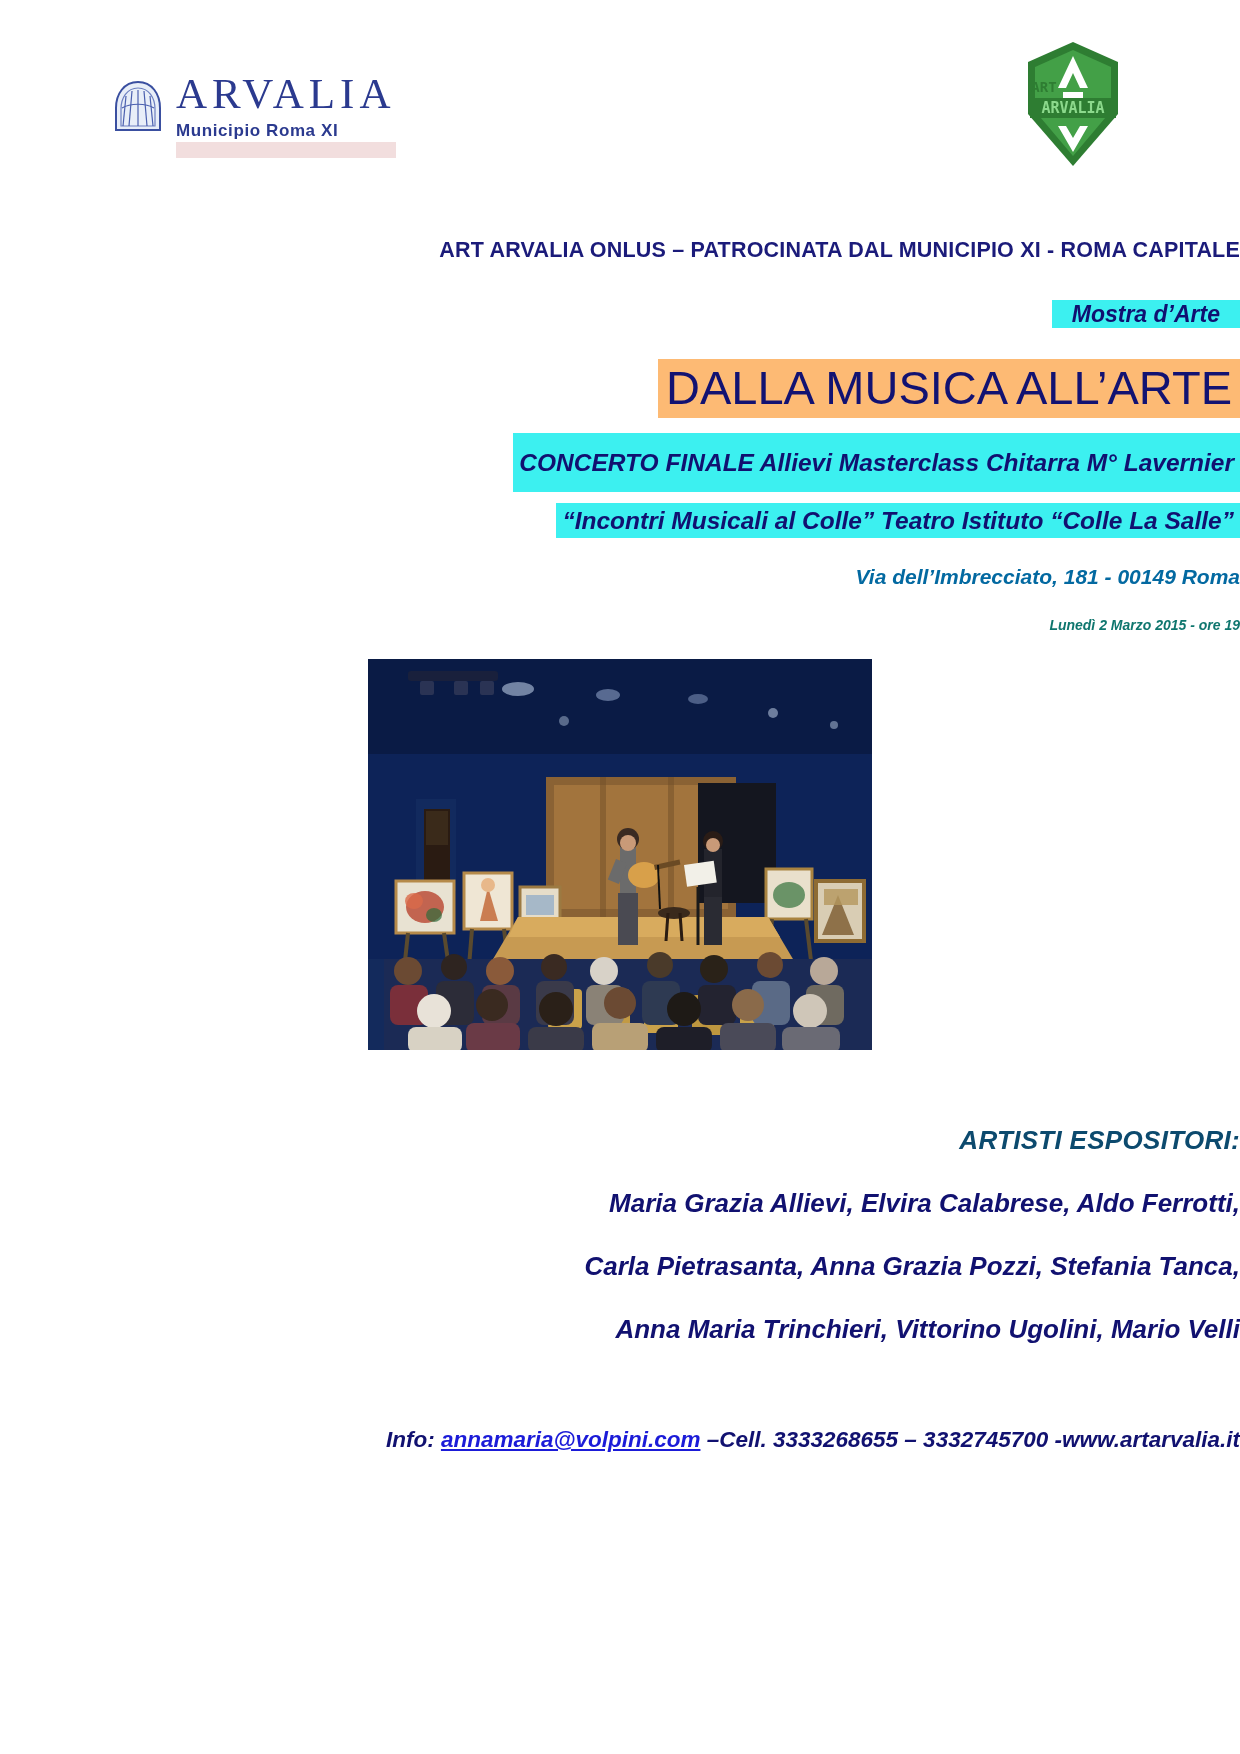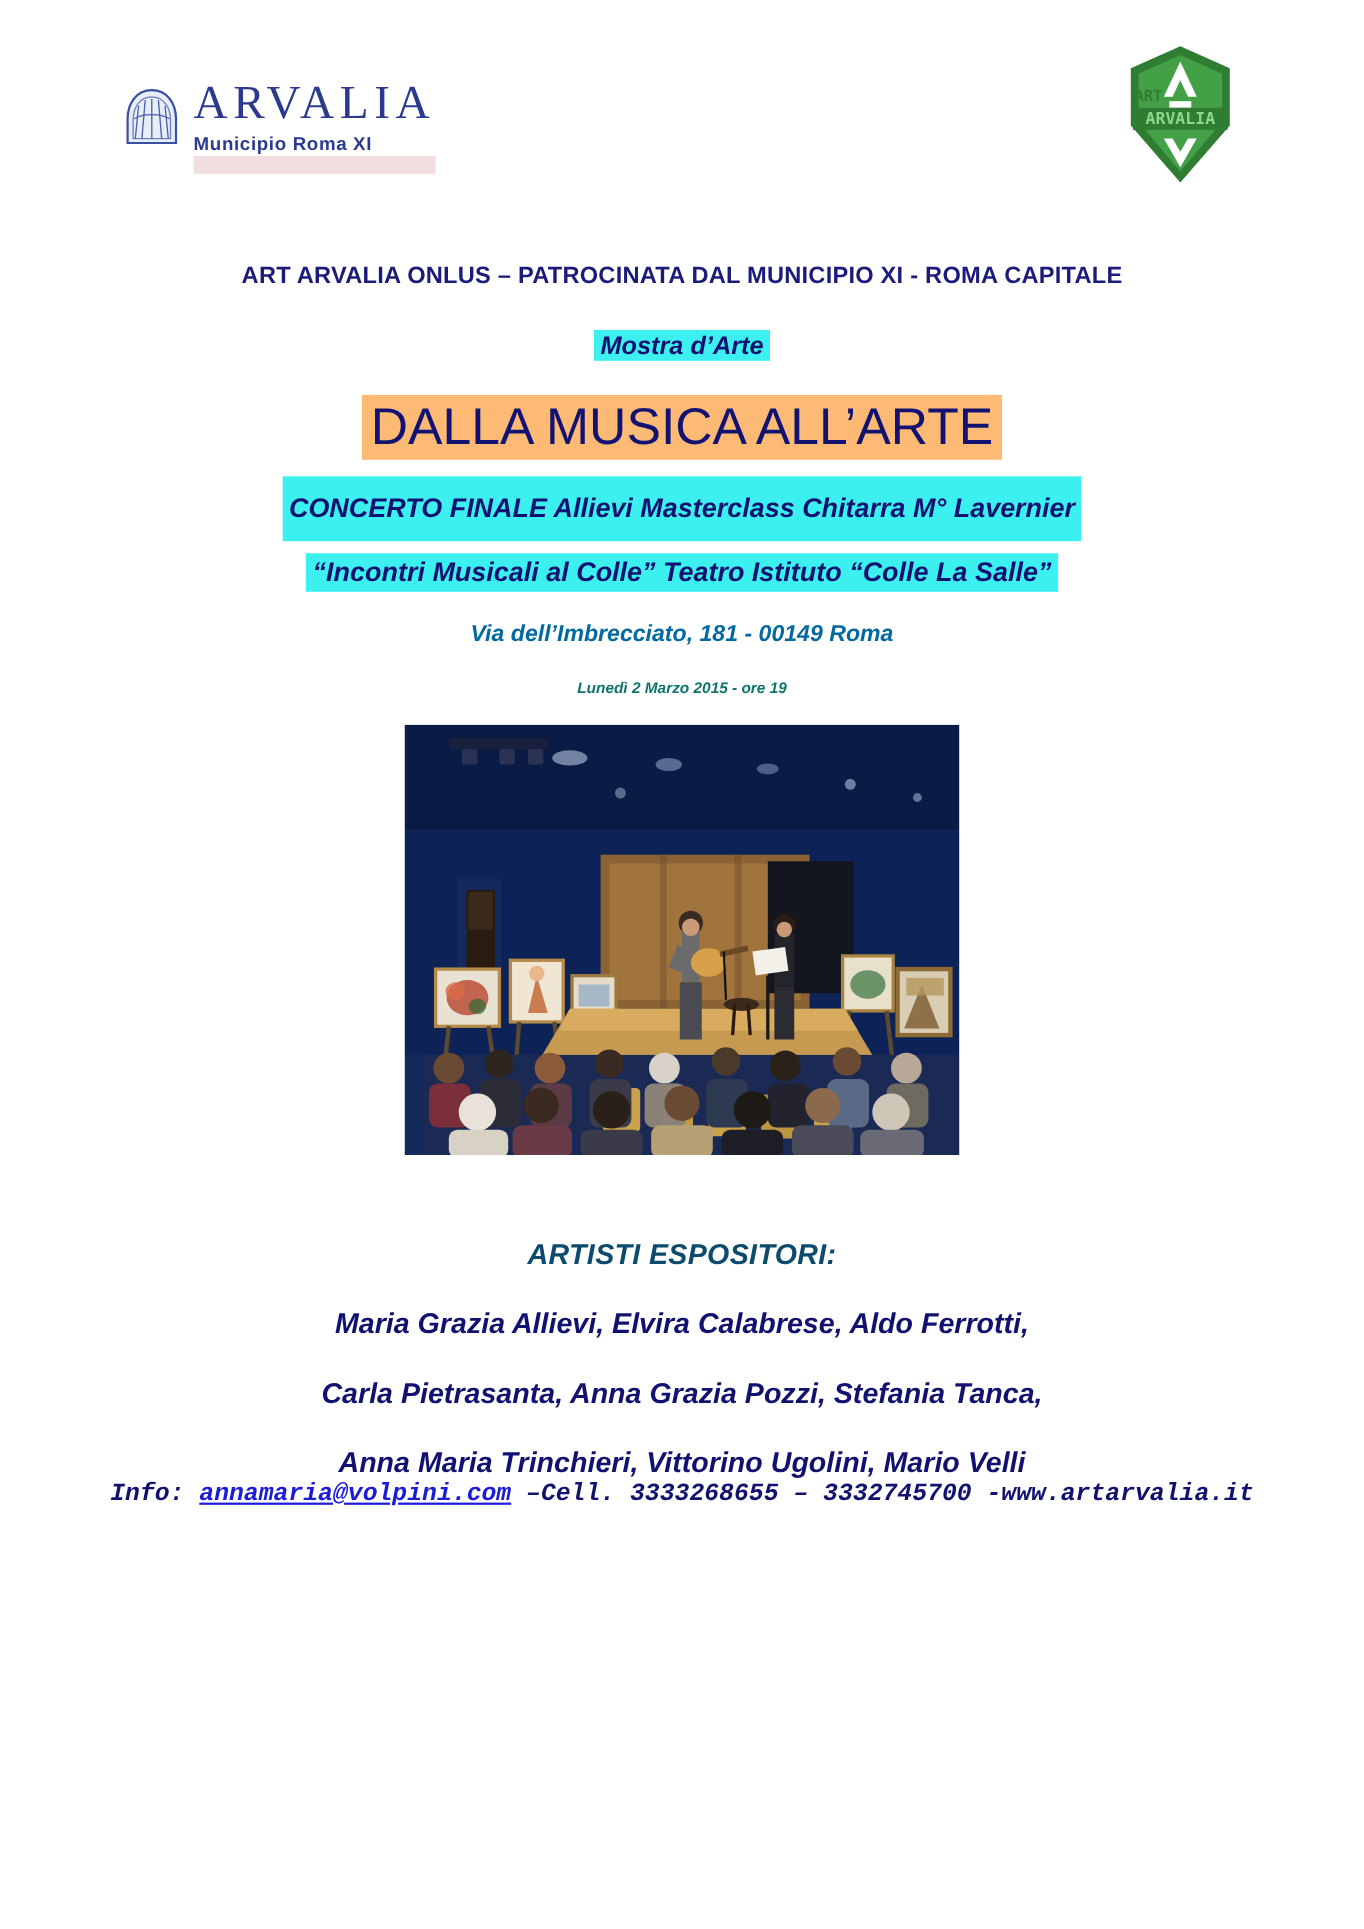--- a/index.html
+++ b/index.html
@@ -62,21 +62,21 @@
     position: absolute;
     right: 108px;
     top: 40px;
     width: 118px;
     height: 128px;
   }
   .logo-right svg { display: block; }
 
   
   .line {
-    text-align: center;
+    text-align: right;
     margin: 0 auto;
   }
   .l-patron {
     font-size: 21.5px;
     font-weight: bold;
     letter-spacing: 0.2px;
     color: #1b1b7a;
     margin-top: 78px;
   }
   .hl-cyan {
@@ -85,21 +85,21 @@
   .hl-green {
     background: #fdba74;
   }
   .l-mostra {
     margin-top: 38px;
     font-size: 23px;
     font-style: italic;
     font-weight: bold;
     color: #101070;
   }
-  .l-mostra span { padding: 1px 6px; }
+  .l-mostra span { padding: 1px 20px; }
   .l-title {
     margin-top: 32px;
     font-size: 47px;
     color: #121272;
     letter-spacing: 0px;
   }
   .l-title span { padding: 2px 8px 4px 8px; }
   .l-concerto {
     margin-top: 34px;
     font-size: 24.5px;
@@ -152,25 +152,25 @@
     letter-spacing: 0.3px;
   }
   .l-artisti {
     margin-top: 32px;
     font-size: 26px;
     font-style: italic;
     font-weight: bold;
     color: #111170;
   }
   .l-info {
+    margin-top: 82px;
     font-size: 22.5px;
     font-style: italic;
     font-weight: bold;
     color: #111170;
-    font-family: Liberation Mono, monospace;
   }
   .l-info a {
     color: #1b1bd8;
     text-decoration: underline;
   }
 </style>
 </head>
 <body>
 
 <div class="logo-row">

